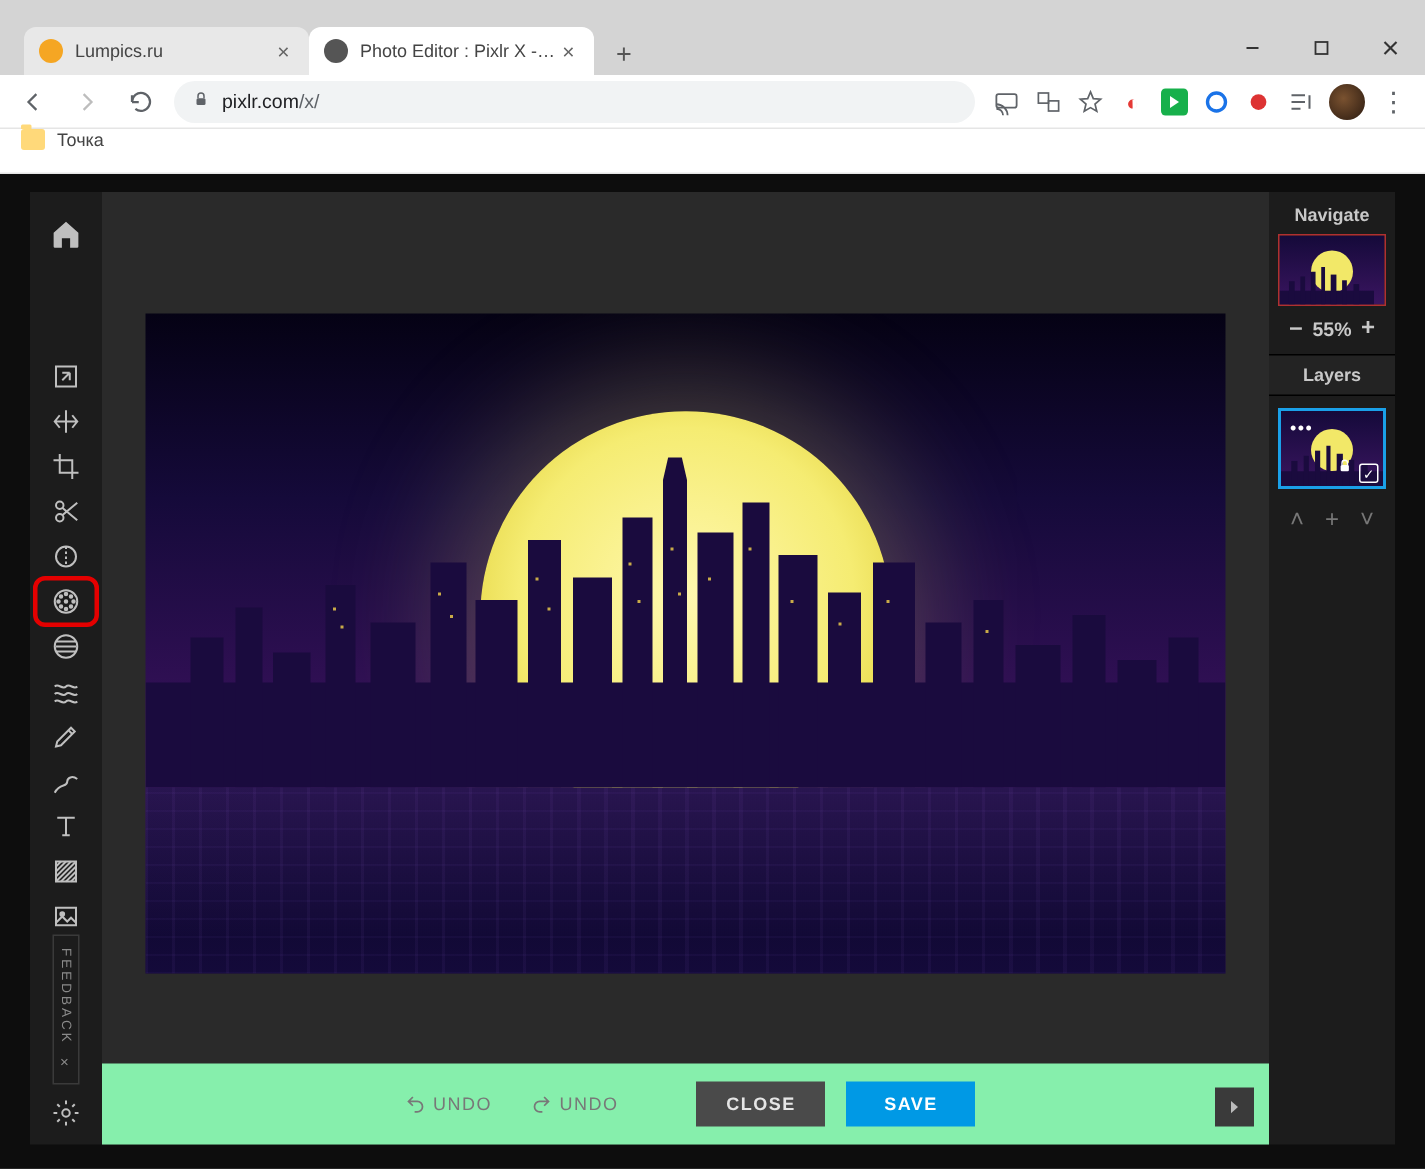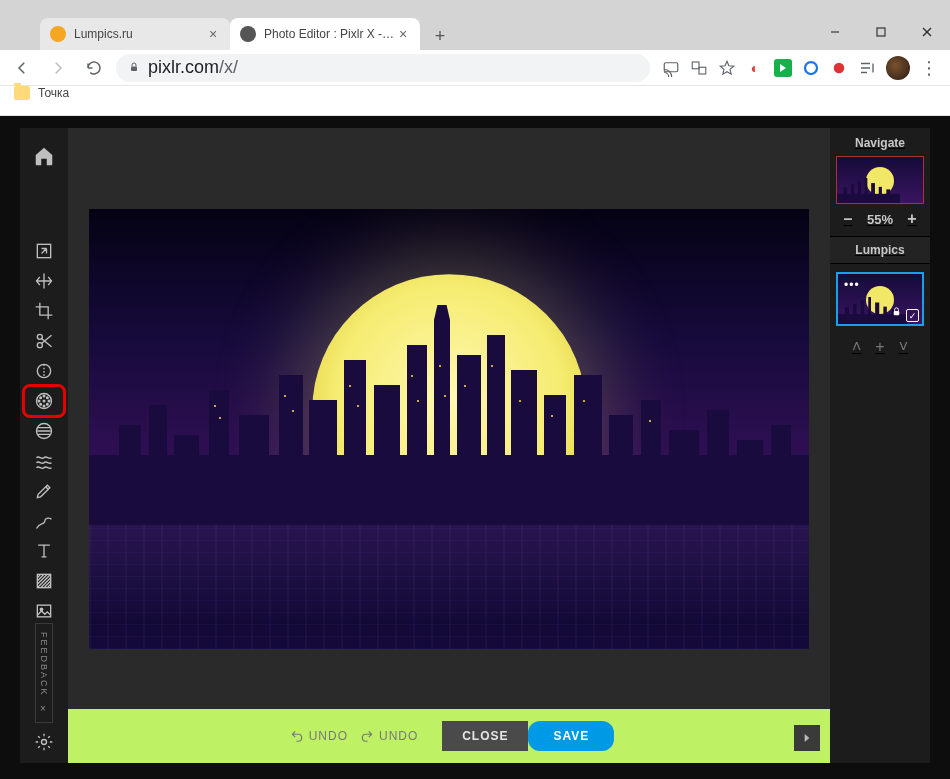--- a/index.html
+++ b/index.html
@@ -1,34 +1,34 @@
 <!DOCTYPE html>
 <html><head>
 <meta charset="utf-8">
 <style>
   * { box-sizing: border-box; margin: 0; padding: 0; font-family: -apple-system, "Segoe UI", Arial, sans-serif; }
   html, body { width: 950px; height: 779px; overflow: hidden; background: #2b2b2b; }
   
   .titlebar { height: 14px; background: #d4d4d4; }
   
-  .tabstrip { height: 36px; background: #d4d4d4; display: flex; align-items: flex-end; padding-left: 40px; }
+  .tabstrip { height: 36px; background: #d4d4d4; display: flex; align-items: flex-end; padding-left: 16px; }
   .tab { height: 32px; width: 190px; border-top-left-radius: 8px; border-top-right-radius: 8px; display: flex; align-items: center; padding: 0 10px; font-size: 12px; color: #444; position: relative; }
   .tab.inactive { background: #e8e8e8; }
   .tab.active { background: #fff; }
   .tab .tab-icon { width: 16px; height: 16px; border-radius: 50%; margin-right: 8px; flex: 0 0 16px; }
   .tab .tab-title { flex: 1; white-space: nowrap; overflow: hidden; text-overflow: ellipsis; }
   .tab .tab-close { width: 14px; height: 14px; color: #666; font-size: 14px; line-height: 14px; text-align: center; }
   .newtab { width: 28px; height: 28px; display: flex; align-items: center; justify-content: center; color: #555; font-size: 18px; margin-left: 6px; }
   .winctrls { position: absolute; right: 0; top: 14px; height: 36px; display: flex; }
   .winbtn { width: 46px; display: flex; align-items: center; justify-content: center; color: #333; }
   
   .addrbar { height: 36px; background: #fff; display: flex; align-items: center; padding: 0 8px; gap: 8px; border-bottom: 1px solid #e5e5e5; }
   .navbtn { width: 28px; height: 28px; display: flex; align-items: center; justify-content: center; color: #5f6368; }
   .navbtn.disabled { color: #bdbdbd; }
-  .urlbox { flex: 1; height: 28px; background: #f1f3f4; border-radius: 14px; display: flex; align-items: center; padding: 0 12px; font-size: 18px; color: #5f6368; gap: 8px; }
+  .urlbox { flex: 1; height: 28px; background: #f1f3f4; border-radius: 14px; display: flex; align-items: center; padding: 0 12px; font-size: 13px; color: #5f6368; gap: 8px; }
   .urlbox .lock { color: #5f6368; }
   .urltext { color: #202124; }
   .urltext .path { color: #5f6368; }
   .ext-icons { display: flex; align-items: center; gap: 10px; padding: 0 4px; }
   .ext { width: 18px; height: 18px; display:flex; align-items:center; justify-content:center; }
   .avatar { width: 24px; height: 24px; border-radius: 50%; background: radial-gradient(circle at 40% 40%, #7a5230, #2a1a10); }
   .kebab { color: #5f6368; font-size: 18px; }
   
   .bmbar { height: 30px; background: #fff; display: flex; padding: 0 14px; gap: 8px; font-size: 12px; color: #444; border-bottom: 1px solid #e5e5e5; }
   .bm-folder { width: 16px; height: 14px; background: #ffd97a; border-radius: 2px; position: relative; }
@@ -48,30 +48,30 @@
   .gear { position: absolute; bottom: 6px; }
   
   .canvaswrap { flex: 1; background: #2a2a2a; position: relative; display: flex; flex-direction: column; }
   .stage { flex: 1; display: flex; align-items: center; justify-content: center; padding: 30px 18px 10px 18px; }
   .artwork { width: 100%; max-width: 720px; aspect-ratio: 720/440; background: linear-gradient(180deg,#050214 0%, #150a3a 28%, #2e0f52 55%, #3a1560 70%, #1a0a3a 100%); position: relative; overflow: hidden; }
   .moon { position:absolute; left:50%; top:46%; transform:translate(-50%,-50%); width:38%; aspect-ratio:1; border-radius:50%; background: radial-gradient(circle at 50% 45%, #fff8b0 0%, #f5ec72 55%, #e7d84a 75%, rgba(231,216,74,0) 78%); box-shadow: 0 0 80px 20px rgba(245,236,114,0.25); }
   .skyline { position:absolute; left:0; right:0; bottom:28%; height:50%; }
   .water { position:absolute; left:0; right:0; bottom:0; height:28%; background: linear-gradient(180deg,#0a0726 0%, #140a3a 100%); }
   .water::before { content:""; position:absolute; inset:0; background: repeating-linear-gradient(90deg, rgba(180,120,255,0.05) 0 2px, transparent 2px 18px), repeating-linear-gradient(0deg, rgba(120,80,200,0.06) 0 1px, transparent 1px 12px); }
   .reflection { position:absolute; left:0; right:0; bottom:0; height:28%; background: linear-gradient(180deg, rgba(90,40,140,0.35), rgba(30,10,60,0) 80%); mix-blend-mode: screen; }
-  .footer { height: 54px; display: flex; align-items: center; justify-content: center; background: #bef264; position: relative; }
+  .footer { height: 54px; display: flex; align-items: center; justify-content: center; gap: 14px; background: #86efac; position: relative; }
   .footer .txtbtn { color: #787878; font-size: 12px; letter-spacing: 1px; display:flex; align-items:center; gap:5px; padding: 0 6px; }
   .footer .txtbtn svg { width:14px; height:14px; stroke:#787878; fill:none; stroke-width:2; }
   .btn { min-width: 86px; height: 30px; display: flex; align-items: center; justify-content: center; font-size: 12px; letter-spacing: 1px; font-weight: 600; }
   .btn.close { background: #4a4a4a; color: #e5e5e5; }
-  .btn.save { background: #0099e5; color: #fff; border-radius: 12px; }
+  .btn.save { background: #0099e5; color: #fff; }
   .footer .expand { position: absolute; right: 10px; bottom: 12px; width: 26px; height: 26px; background: #3a3a3a; display:flex; align-items:center; justify-content:center; }
   .footer .expand svg { width:14px; height:14px; fill:#bbb; }
   
-  .rightcol { width: 100px; background: #1c1c1c; display: flex; flex-direction: column; align-items: stretch; text-decoration: underline; }
+  .rightcol { width: 84px; background: #1c1c1c; display: flex; flex-direction: column; align-items: stretch; }
   .panel-title { color: #c8c8c8; font-size: 12px; text-align: center; padding: 8px 0 6px; font-weight:600; }
   .nav-thumb { margin: 0 6px 4px; height: 48px; border: 1.5px solid #b03030; background: linear-gradient(180deg,#150a3a,#3a1560); position:relative; overflow:hidden;}
   .nav-thumb .mini-moon { position:absolute; left:50%; top:52%; transform:translate(-50%,-50%); width:28px; height:28px; border-radius:50%; background:#f2e868; }
   .nav-thumb .mini-city { position:absolute; left:0; right:0; bottom:0; height:55%; }
   .zoomrow { display:flex; align-items:center; justify-content:space-between; padding: 2px 10px 8px; color:#c8c8c8; font-size:13px; font-weight:600;}
   .zoomrow .zbtn { color:#c8c8c8; font-size:16px; width:16px; text-align:center;}
   .layers-title { color:#c8c8c8; font-size:12px; text-align:center; padding:6px 0; font-weight:600; border-top:1px solid #000; border-bottom:1px solid #000; background:#232323;}
   .layer-thumb { margin: 8px 6px 6px; height: 54px; border: 2px solid #1aa0e8; background: linear-gradient(180deg,#150a3a,#3a1560); position:relative; overflow:hidden;}
   .layer-thumb .mini-moon { position:absolute; left:50%; top:52%; transform:translate(-50%,-50%); width:28px; height:28px; border-radius:50%; background:#f2e868; }
   .layer-thumb .dots { position:absolute; top:4px; left:6px; color:#fff; font-size:12px; letter-spacing:1px;}
@@ -389,21 +389,21 @@
               <rect x="66" y="14" width="5" height="26"></rect>
               <rect x="78" y="18" width="6" height="22"></rect>
             </g>
           </svg>
     </div>
     <div class="zoomrow">
       <span class="zbtn">–</span>
       <span>55%</span>
       <span class="zbtn">+</span>
     </div>
-    <div class="layers-title">Lumpics</div>
+    <div class="layers-title">Layers</div>
     <div class="layer-thumb">
       <div class="mini-moon"></div>
       <svg class="mini-city" style="position:absolute;left:0;right:0;bottom:0;height:55%;" viewBox="0 0 100 40" preserveAspectRatio="none">
             <g fill="#1a0b3e">
               <rect x="0" y="25" width="100" height="15"></rect>
               <rect x="10" y="15" width="6" height="25"></rect>
               <rect x="22" y="10" width="5" height="30"></rect>
               <rect x="33" y="5" width="5" height="35"></rect>
               <rect x="44" y="0" width="4" height="40"></rect>
               <rect x="54" y="8" width="6" height="32"></rect>

